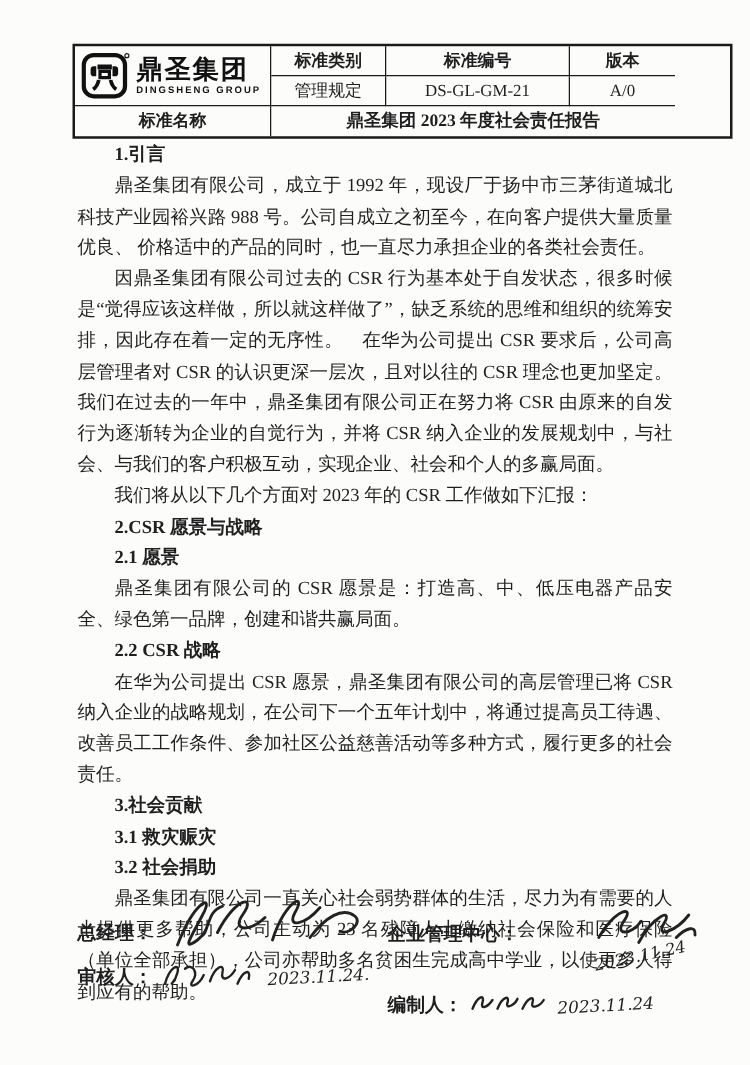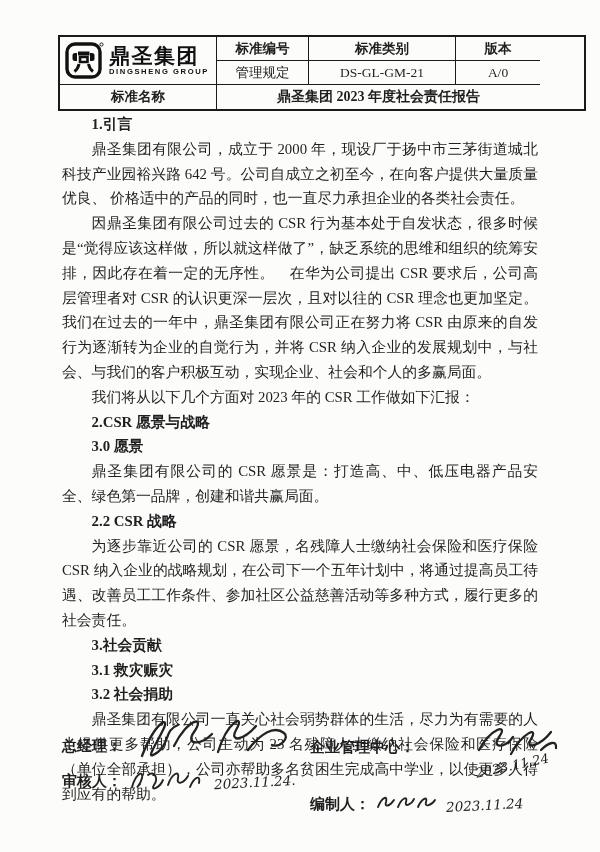--- a/index.html
+++ b/index.html
@@ -98,42 +98,42 @@
         <path d="M14 24 q-1 5 -4.5 7.5" fill="none" stroke="#111" stroke-width="3"></path>
         <path d="M23.5 24 q1 5 4.5 7.5" fill="none" stroke="#111" stroke-width="3"></path>
         <circle cx="36.5" cy="4.5" r="1.6" fill="none" stroke="#111" stroke-width="0.9"></circle>
       </svg>
       <div class="brand-txt">
         <span class="brand-cn">鼎圣集团</span>
         <span class="brand-en">DINGSHENG GROUP</span>
       </div>
     </div>
 
+    <div class="cell lbl">标准类别</div>
     <div class="cell lbl">标准编号</div>
-    <div class="cell lbl">标准类别</div>
     <div class="cell lbl lastcol">版本</div>
 
     <div class="cell">管理规定</div>
     <div class="cell">DS-GL-GM-21</div>
     <div class="cell lastcol">A/0</div>
 
     <div class="cell lbl name-cell lastrow">标准名称</div>
     <div class="cell title-cell lastcol lastrow">鼎圣集团 2023 年度社会责任报告</div>
   </div>
 
   <div class="content">
     <p class="hd">1.引言</p>
-    <p>鼎圣集团有限公司，成立于 2000 年，现设厂于扬中市三茅街道城北科技产业园裕兴路 642 号。公司自成立之初至今，在向客户提供大量质量优良、 价格适中的产品的同时，也一直尽力承担企业的各类社会责任。</p>
+    <p>鼎圣集团有限公司，成立于 1992 年，现设厂于扬中市三茅街道城北科技产业园裕兴路 988 号。公司自成立之初至今，在向客户提供大量质量优良、 价格适中的产品的同时，也一直尽力承担企业的各类社会责任。</p>
     <p>因鼎圣集团有限公司过去的 CSR 行为基本处于自发状态，很多时候是“觉得应该这样做，所以就这样做了”，缺乏系统的思维和组织的统筹安排，因此存在着一定的无序性。　在华为公司提出 CSR 要求后，公司高层管理者对 CSR 的认识更深一层次，且对以往的 CSR 理念也更加坚定。我们在过去的一年中，鼎圣集团有限公司正在努力将 CSR 由原来的自发行为逐渐转为企业的自觉行为，并将 CSR 纳入企业的发展规划中，与社会、与我们的客户积极互动，实现企业、社会和个人的多赢局面。</p>
     <p>我们将从以下几个方面对 2023 年的 CSR 工作做如下汇报：</p>
     <p class="hd">2.CSR 愿景与战略</p>
-    <p class="hd">3.0 愿景</p>
+    <p class="hd">2.1 愿景</p>
     <p>鼎圣集团有限公司的 CSR 愿景是：打造高、中、低压电器产品安全、绿色第一品牌，创建和谐共赢局面。</p>
     <p class="hd">2.2 CSR 战略</p>
-    <p>为逐步靠近公司的 CSR 愿景，名残障人士缴纳社会保险和医疗保险 CSR 纳入企业的战略规划，在公司下一个五年计划中，将通过提高员工待遇、改善员工工作条件、参加社区公益慈善活动等多种方式，履行更多的社会责任。</p>
+    <p>在华为公司提出 CSR 愿景，鼎圣集团有限公司的高层管理已将 CSR 纳入企业的战略规划，在公司下一个五年计划中，将通过提高员工待遇、改善员工工作条件、参加社区公益慈善活动等多种方式，履行更多的社会责任。</p>
     <p class="hd">3.社会贡献</p>
     <p class="hd">3.1 救灾赈灾</p>
     <p class="hd">3.2 社会捐助</p>
     <p>鼎圣集团有限公司一直关心社会弱势群体的生活，尽力为有需要的人士提供更多帮助，公司主动为 23 名残障人士缴纳社会保险和医疗保险（单位全部承担），公司亦帮助多名贫困生完成高中学业，以使更多人得到应有的帮助。</p>
   </div>
 
   <div class="sig-area">
 
     <div class="sig-row gm-row">
       <span class="sig-label">总经理：</span>

